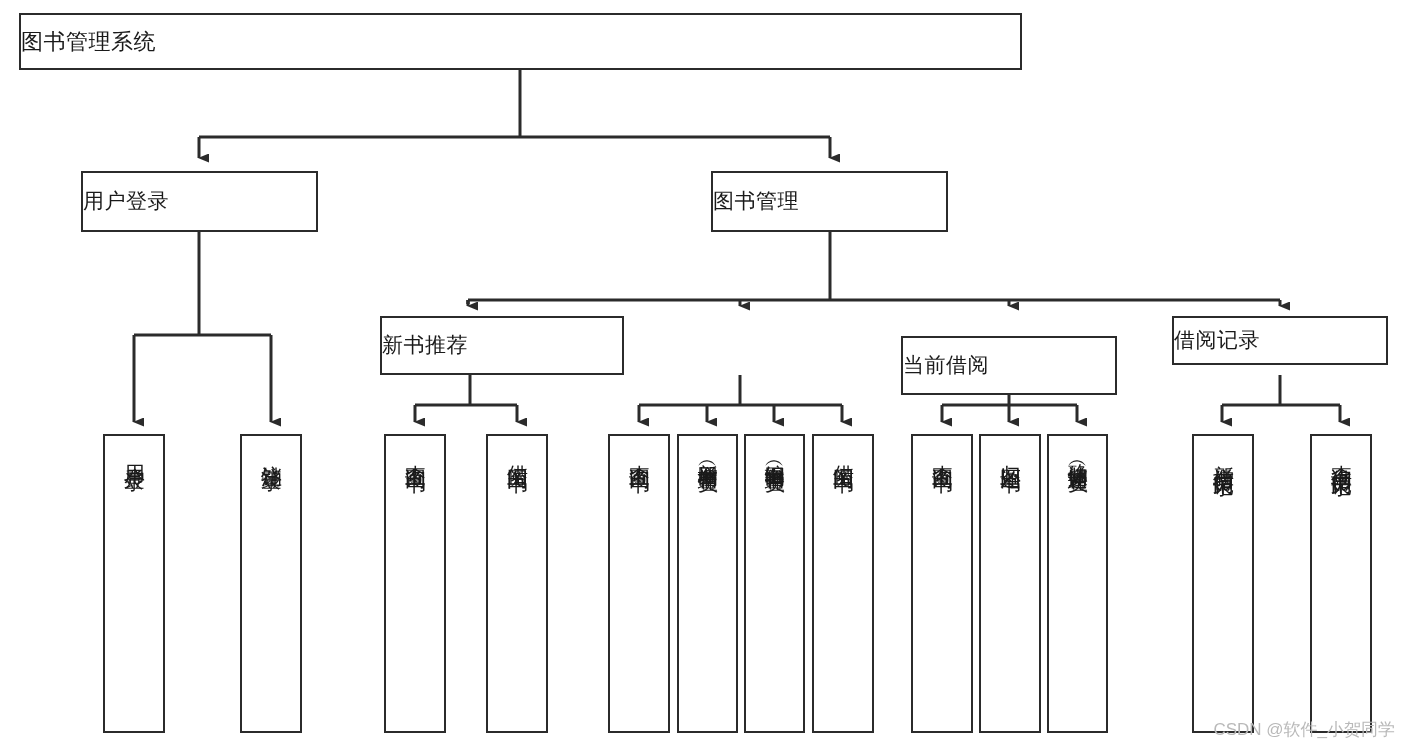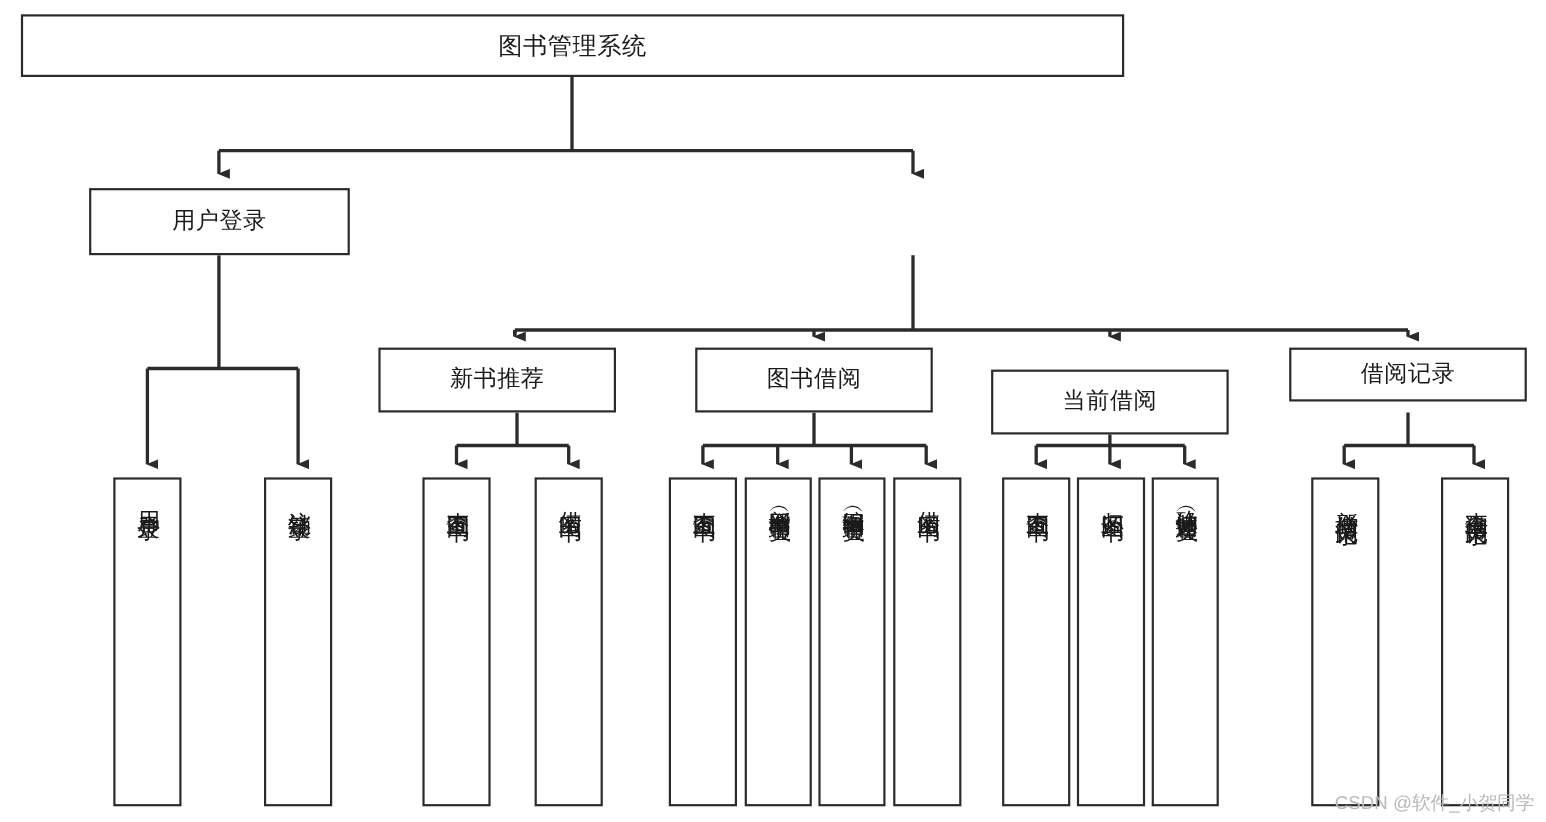--- a/index.html
+++ b/index.html
@@ -25,21 +25,21 @@
     width: 1405px;
     height: 747px;
   }
   .node {
     position: absolute;
     box-sizing: border-box;
     border: 2.5px solid #2b2b2b;
     background: #ffffff;
     display: flex;
     align-items: center;
-    justify-content: center;
+    justify-content: flex-start;
     color: #1a1a1a;
     z-index: 2;
   }
   .node-label {
     display: block;
     text-align: center;
     line-height: 1.18;
     letter-spacing: 0.5px;
   }
   .node.horizontal .node-label {
@@ -134,26 +134,26 @@
     </g>
   </svg>
 
   <div class="node horizontal root" style="left:19px; top:13px; width:1003px; height:57px;">
     <span class="node-label">图书管理系统</span>
   </div>
 
   <div class="node horizontal" style="left:81px; top:171px; width:237px; height:61px;">
     <span class="node-label">用户登录</span>
   </div>
-
-  <div class="node horizontal" style="left:344px; top:316px; width:216px; height:59px;">
+  <div class="node horizontal" style="left:711px; top:171px; width:237px; height:61px;">
+    <span class="node-label">图书管理</span>
+  </div>
+
+  <div class="node horizontal" style="left:380px; top:316px; width:244px; height:59px;">
     <span class="node-label">新书推荐</span>
-  </div>
-  <div class="node horizontal" style="left:632px; top:316px; width:216px; height:59px;">
-    <span class="node-label">图书借阅</span>
   </div>
   <div class="node horizontal" style="left:901px; top:316px; width:216px; height:59px;margin-top:20px;">
     <span class="node-label">当前借阅</span>
   </div>
   <div class="node horizontal" style="left:1172px; top:316px; width:216px; height:49px;">
     <span class="node-label">借阅记录</span>
   </div>
 
   <div class="node vertical" style="left:103px; top:434px; width:62px; height:299px;">
     <span class="node-label">用户登录</span>

